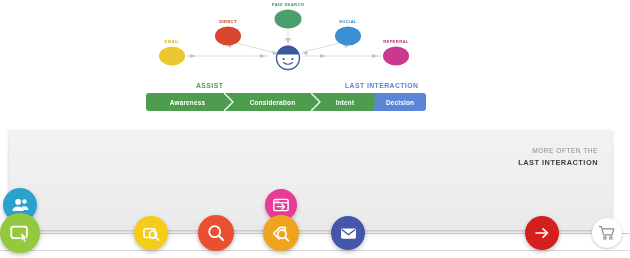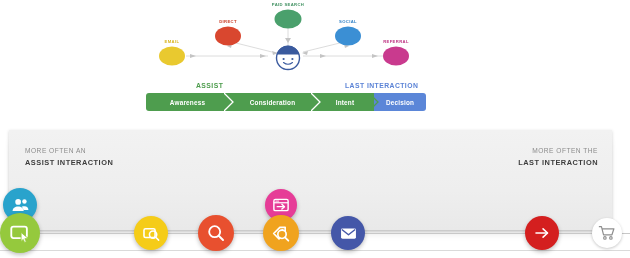--- a/index.html
+++ b/index.html
@@ -154,24 +154,20 @@
         <path d="M0 0 L9 9 L0 18" fill="none" stroke="#4e9d4e" stroke-width="1.3"></path>
       </svg>
     </div>
     <div class="funnel-seg blue" id="seg-decision">
       <span>Decision</span>
     </div>
   </div>
 </div>
 
 <div id="interaction-panel">
-  <div class="panel-caption" id="caption-left">
-    <span class="cap-thin">MORE OFTEN AN</span>
-    <span class="cap-bold">ASSIST INTERACTION</span>
-  </div>
   <div class="panel-caption" id="caption-right">
     <span class="cap-thin">MORE OFTEN THE</span>
     <span class="cap-bold">LAST INTERACTION</span>
   </div>
 </div>
 
 <div id="timeline">
   <div id="timeline-line"></div>
   <div id="baseline"></div>
 

